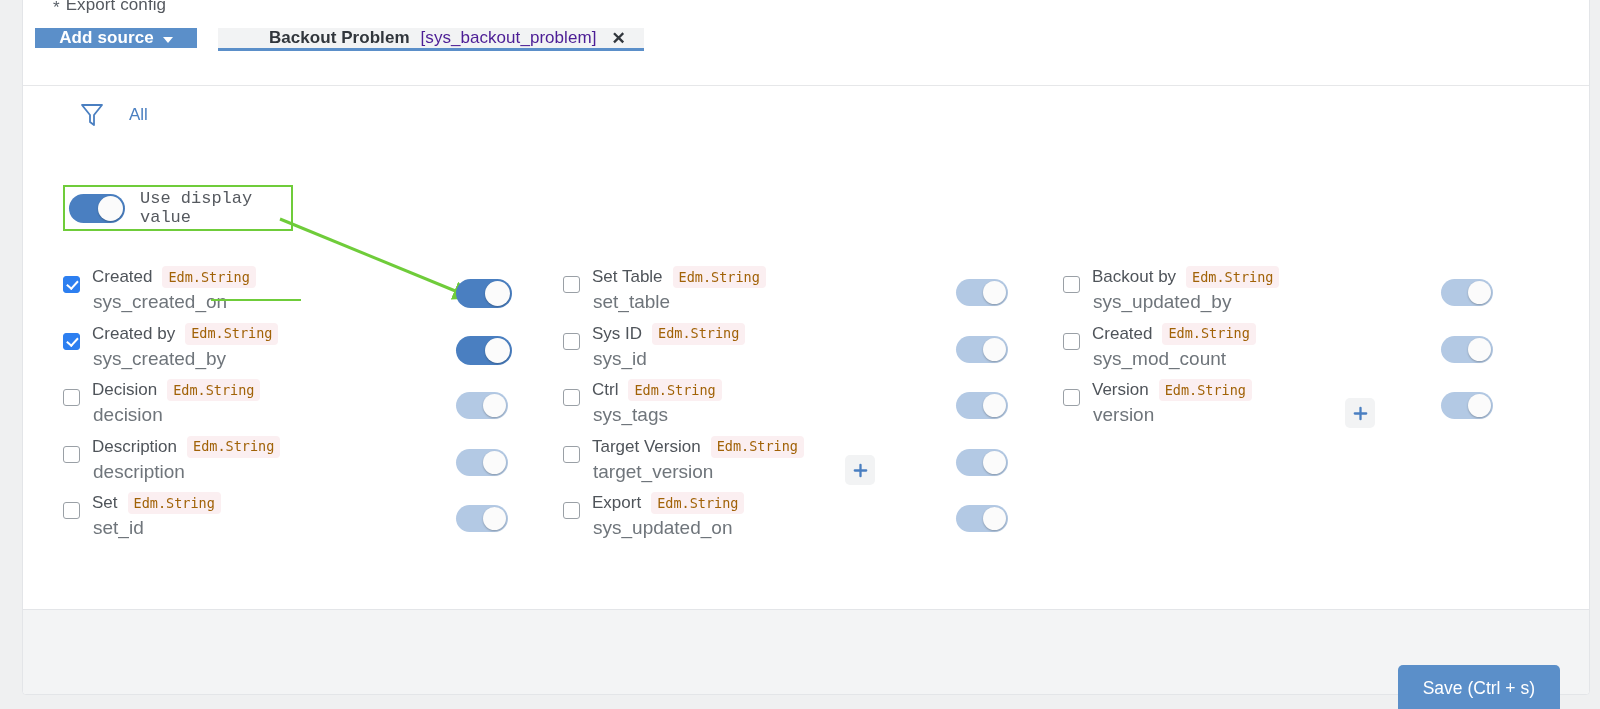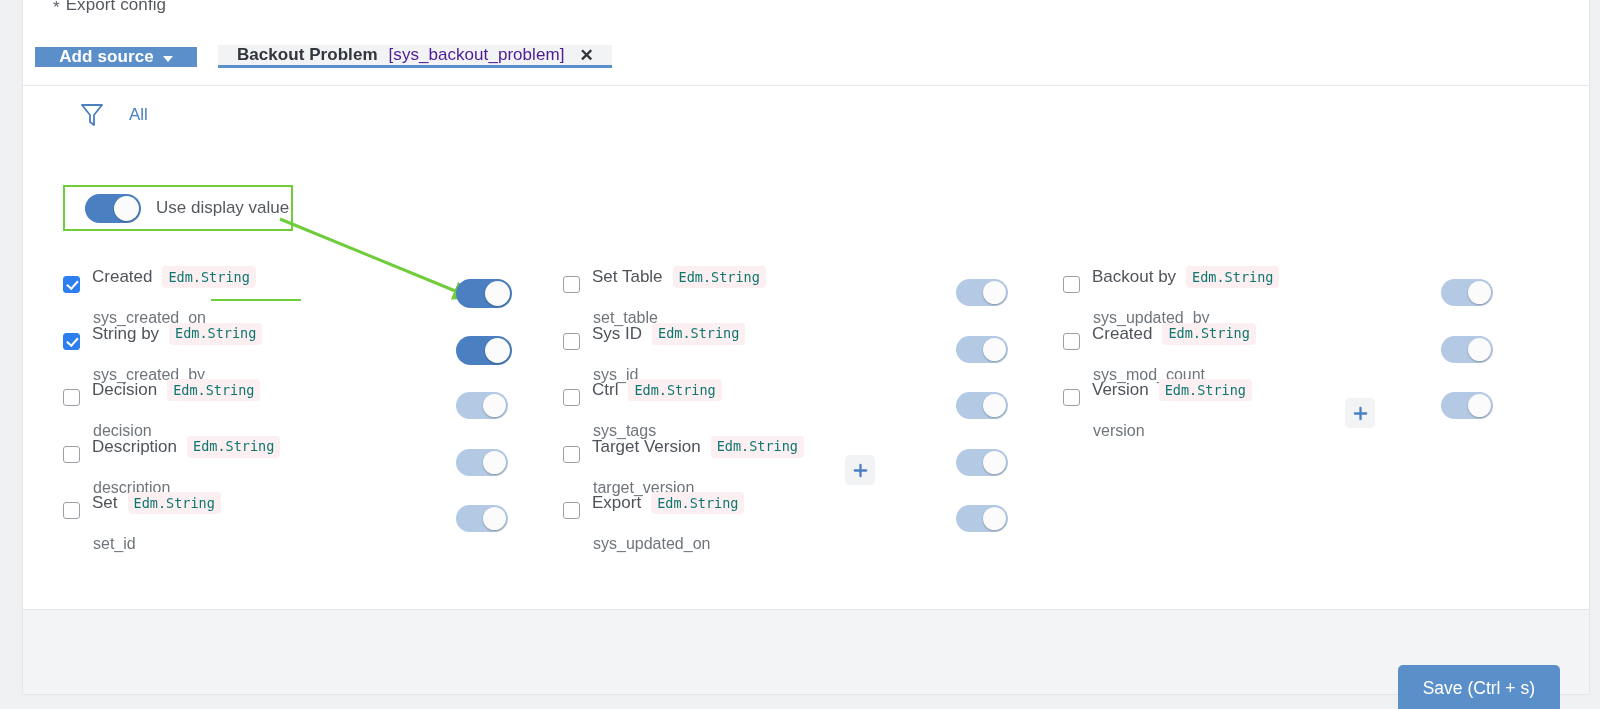--- a/index.html
+++ b/index.html
@@ -48,21 +48,21 @@
     letter-spacing: .1px;
   }
 
   
   .tabstrip {
     position: absolute;
     left: 12px; top: 39px;
     right: 0;
     height: 57px;
     display: flex;
-    align-items: center;
+    align-items: flex-start;
   }
   .add-source-btn {
     width: 162px;
     background: #5b8fc9;
     color: #ffffff;
     display: flex;
     align-items: center;
     justify-content: center;
     gap: 9px;
     font-size: 17px;
@@ -87,20 +87,21 @@
     align-items: center;
     gap: 11px;
     cursor: pointer;
     user-select: none;
   }
   .tab-title {
     font-size: 17px;
     font-weight: bold;
     color: #31363c;
     letter-spacing: .05px;
+    margin-left: 32px;
   }
   .tab-table {
     font-size: 17px;
     color: #4c1d95;
     letter-spacing: .05px;
   }
   .tab-close {
     font-size: 17px;
     font-weight: bold;
     color: #31363c;
@@ -134,22 +135,23 @@
   }
 
   
   .display-value-wrap {
     position: absolute;
     left: 40px; top: 196px;
     width: 230px; height: 46px;
     border: 2px solid #6fcc3a;
     display: flex;
     align-items: center;
-    padding-left: 20px;
+    padding-left: 4px;
     gap: 15px;
+    font-family: Liberation Mono, monospace;
   }
   .display-value-label {
     font-size: 17px;
     color: #55595f;
   }
 
   
   .switch {
     width: 56px; height: 29px;
     border-radius: 15px;
@@ -217,44 +219,44 @@
     left: 4.6px; top: 1.2px;
     width: 4.5px; height: 9px;
     border: solid #ffffff;
     border-width: 0 2.2px 2.2px 0;
     transform: rotate(42deg);
   }
   .field-texts {
     margin-left: 12px;
     display: flex;
     flex-direction: column;
-    gap: 20px;
+    gap: 2px;
   }
   .field-line1 {
     display: flex;
     align-items: center;
     gap: 10px;
     height: 24px;
   }
   .field-name {
     font-size: 17px;
     color: #4f545a;
     white-space: nowrap;
   }
   .type-badge {
     font-family: "DejaVu Sans Mono", monospace;
     font-size: 13.5px;
-    color: #0f766e;
+    color: #a16207;
     background: #fbeff1;
     padding: 2.5px 6px 3.5px;
     border-radius: 4px;
     white-space: nowrap;
   }
   .field-sub {
-    font-size: 16px;
+    font-size: 19px;
     color: #6f757b;
     margin-left: 1px;
     white-space: nowrap;
   }
   
   .badge-underline {
     position: absolute;
     left: 148px; top: 34px;
     width: 90px; height: 2px;
     background: #6fcc3a;
@@ -369,21 +371,21 @@
           </span>
           <span class="badge-underline"></span>
           <span class="switch on row-switch">
               <span class="knob"></span>
             </span>
         </div>
         <div class="field-row">
           <span class="cb checked"></span>
           <span class="field-texts">
             <span class="field-line1">
-              <span class="field-name">String by</span>
+              <span class="field-name">Created by</span>
               <span class="type-badge">Edm.String</span>
             </span>
             <span class="field-sub">sys_created_by</span>
           </span>
           <span class="switch on row-switch">
               <span class="knob"></span>
             </span>
         </div>
         <div class="field-row">
           <span class="cb unchecked"></span>

